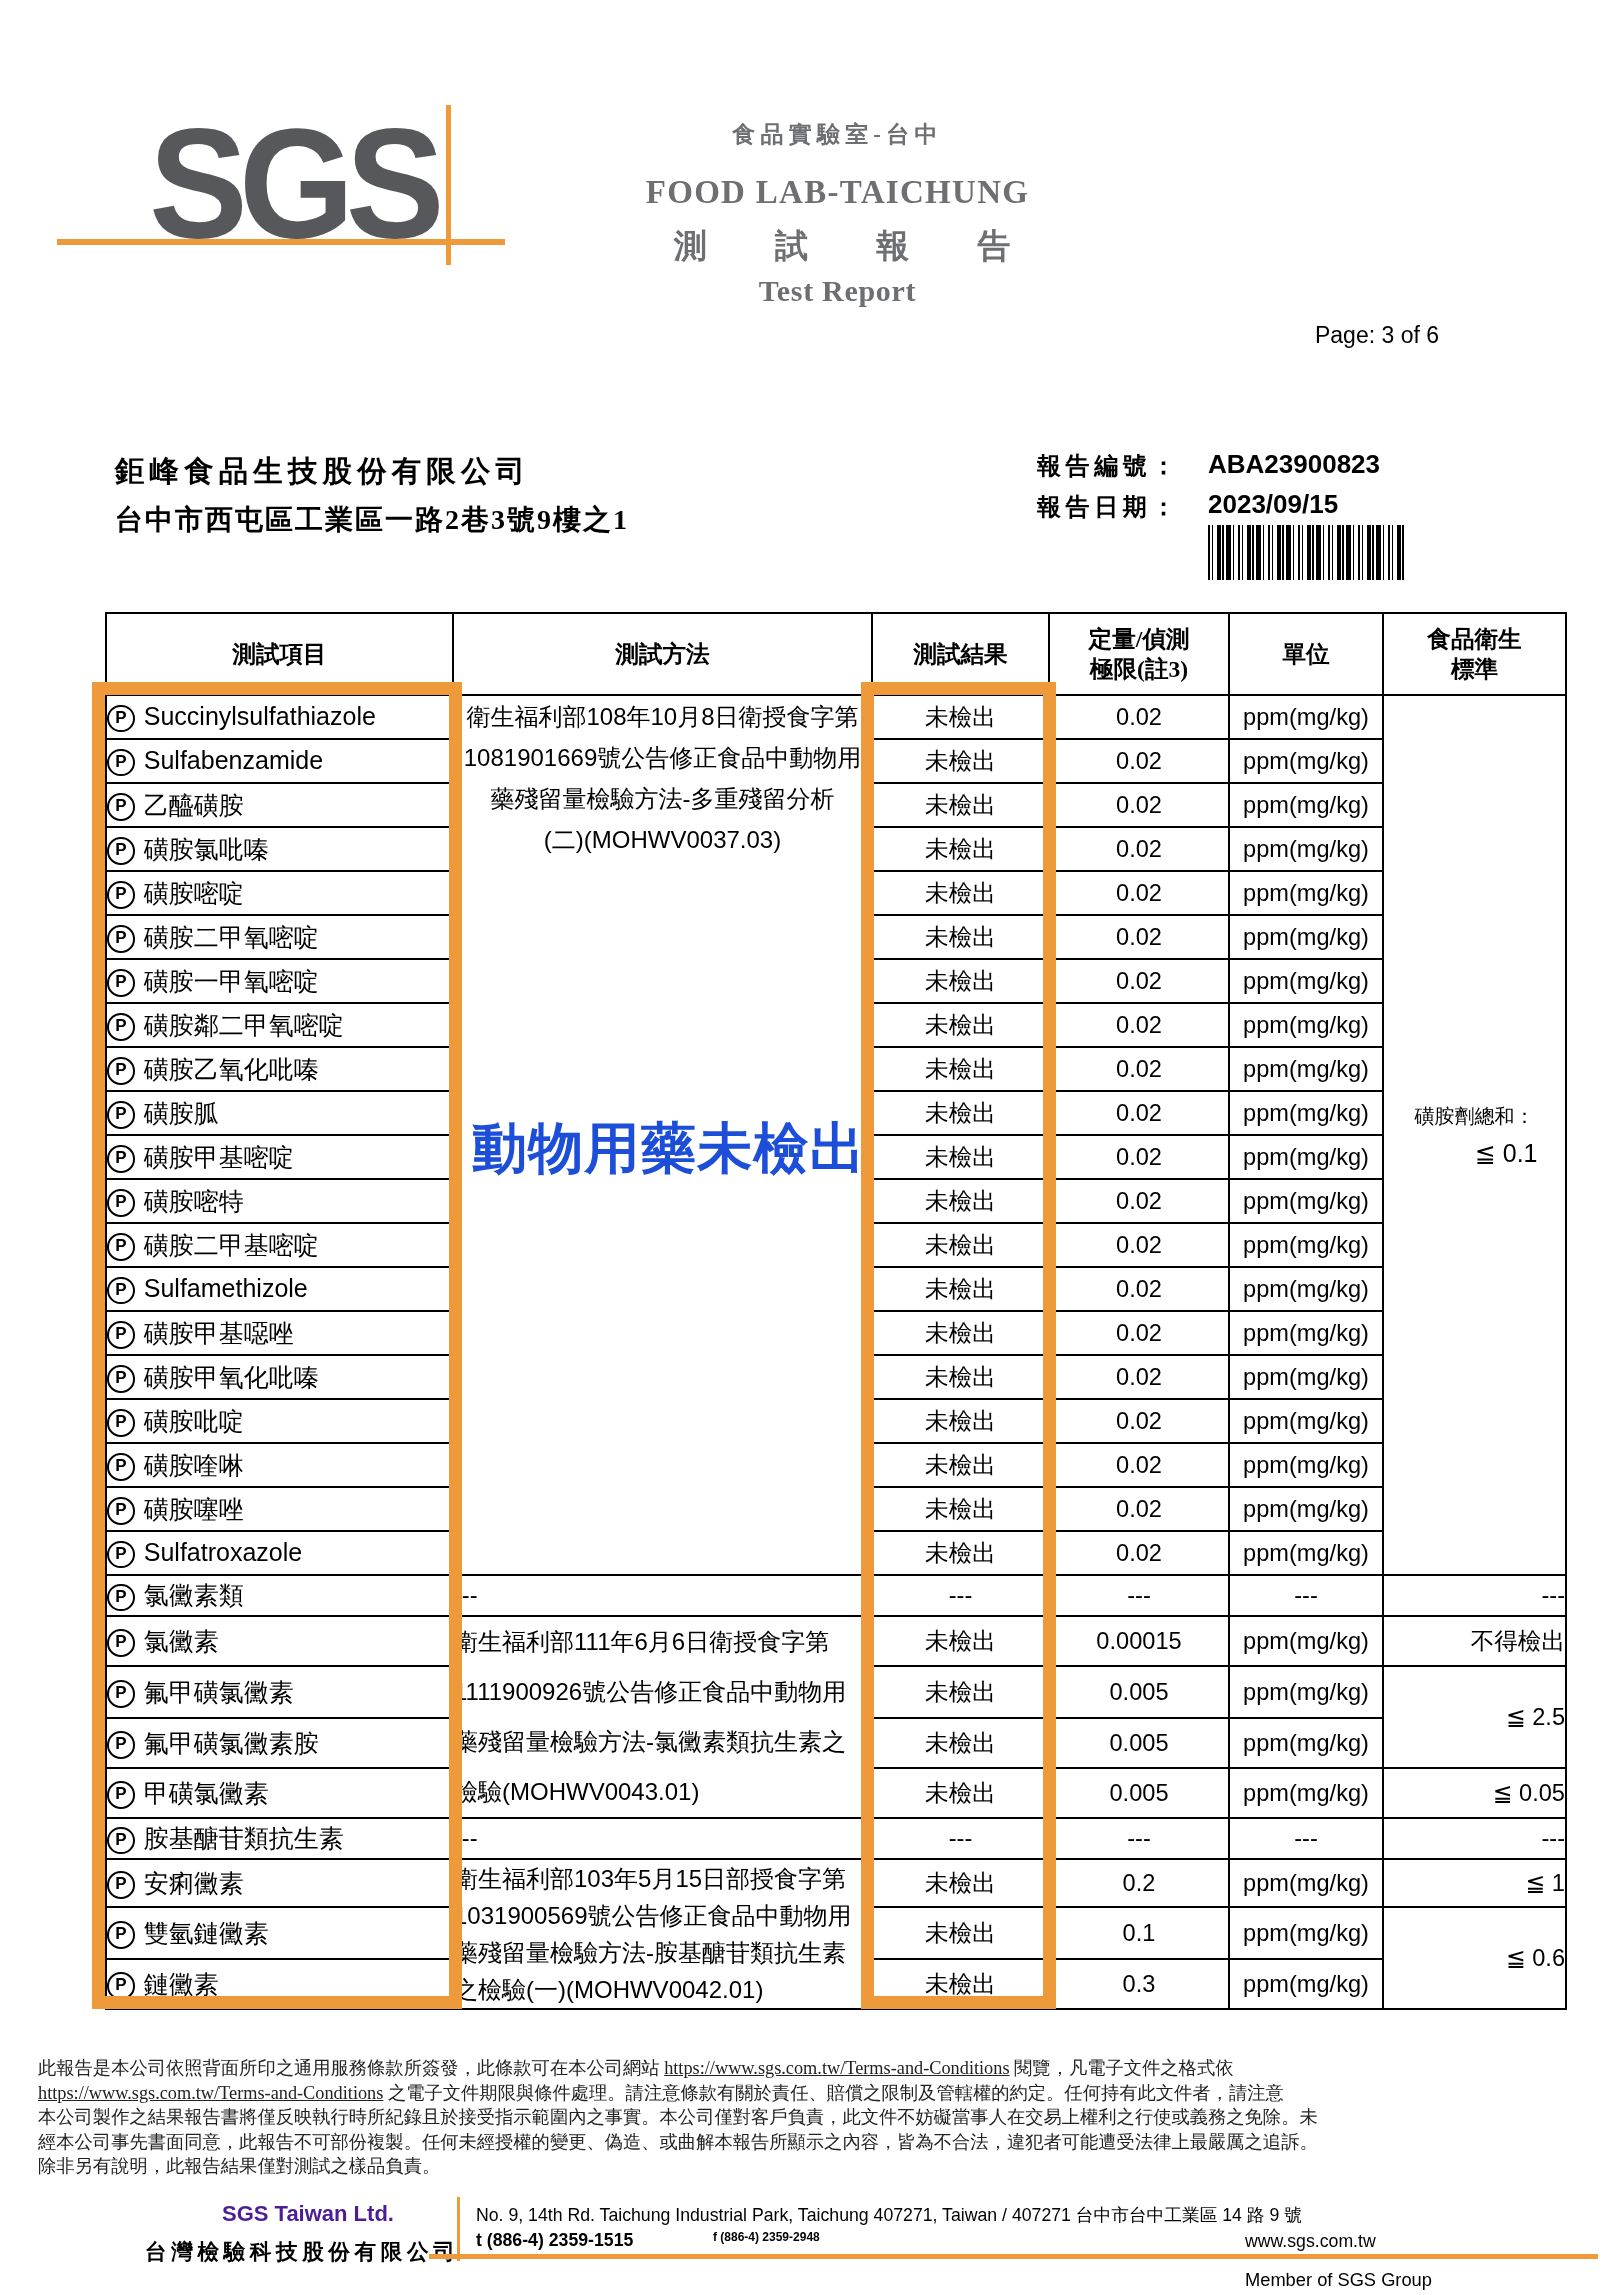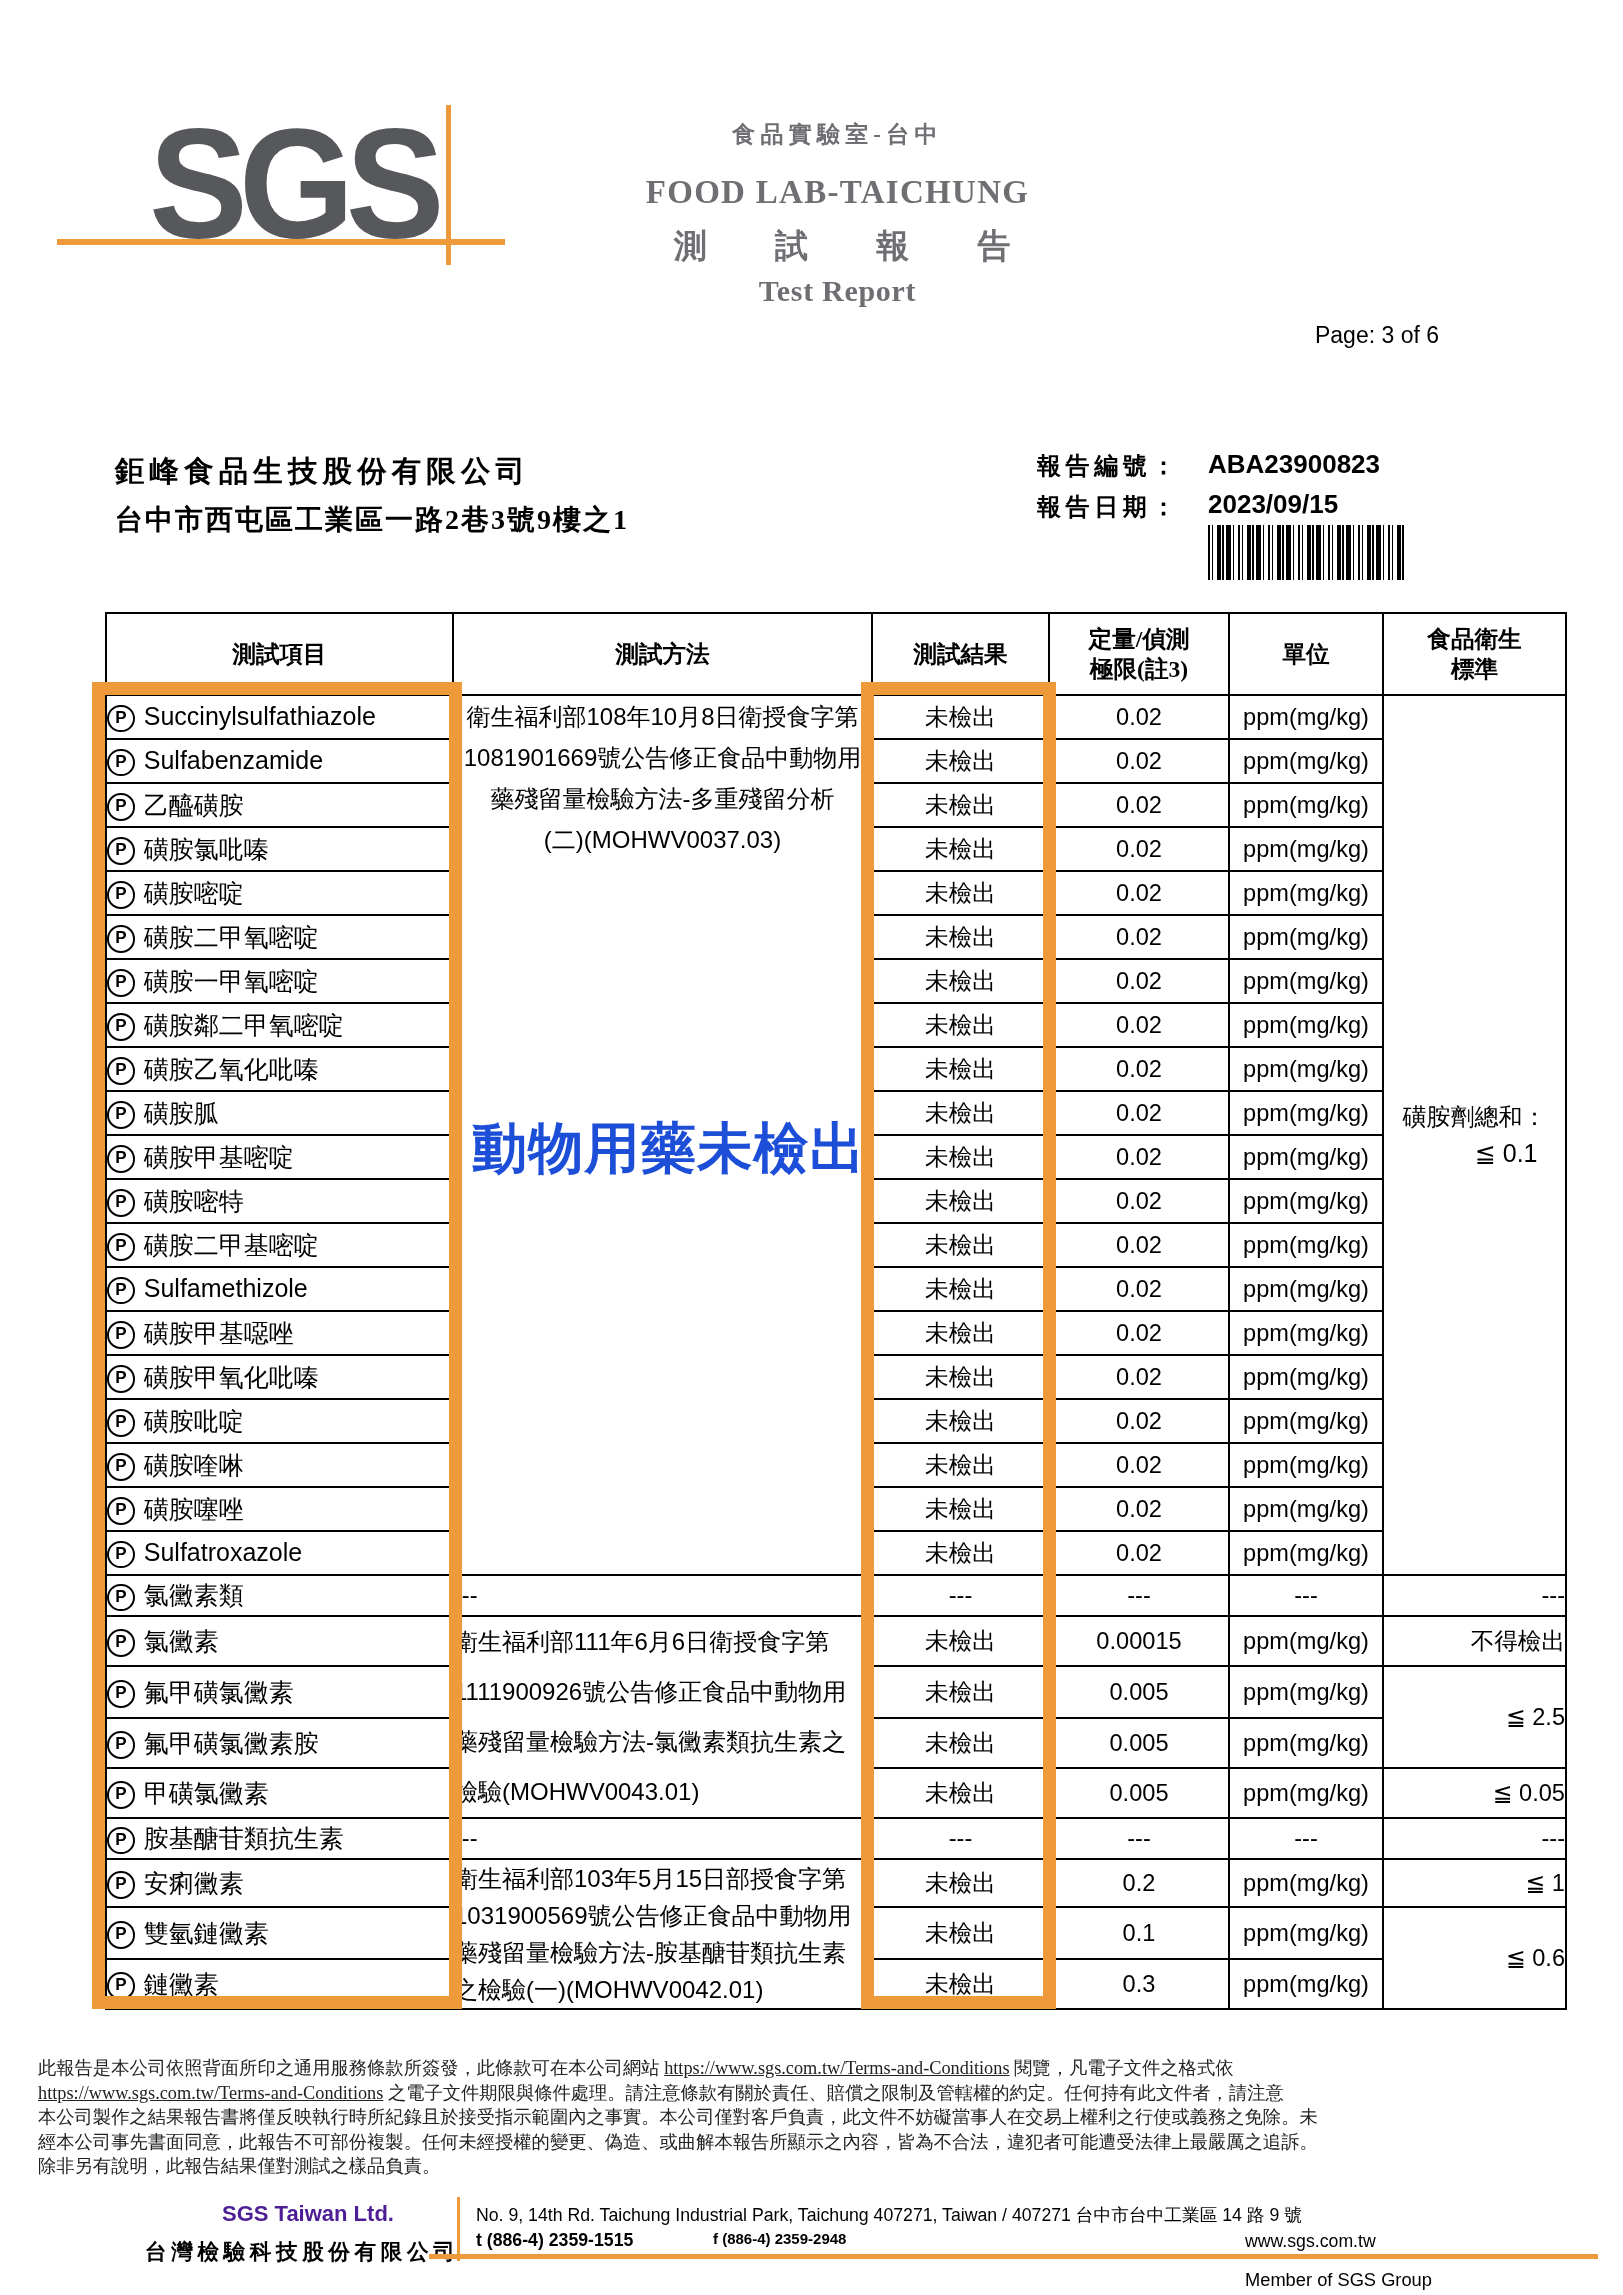--- a/index.html
+++ b/index.html
@@ -56,21 +56,21 @@
   .pmark::before{content:"P";}
   td.c-method{font-size:24px;vertical-align:middle;padding:2.6px 3.9px;white-space:pre-line;}
   td.m1{vertical-align:top;line-height:41px;text-align:center;}
   td.m2{line-height:50px;}
   td.m3{line-height:37px;}
   td.mdash{text-align:left;padding-left:5.2px;font-size:23.6px;}
   td.c-result{font-size:23.6px;text-align:center;vertical-align:middle;}
   td.c-limit{font-size:23.6px;text-align:center;vertical-align:middle;}
   td.c-unit{font-size:23.6px;text-align:center;vertical-align:middle;}
   td.c-std{font-size:23.6px;text-align:right;vertical-align:middle;padding-right:27.5px;}
-  .std1{text-align:center;font-size:24px;line-height:37px;}
+  .std1{text-align:center;font-size:20px;line-height:37px;}
   .std2{text-align:right;padding-right:27.5px;font-size:25px;line-height:37px;}
   tr.rh-a{height:44px;} tr.rh-b{height:41px;} tr.rh-c{height:50px;} tr.rh-d{height:48px;}
 
   
   .oframe{position:absolute;border:13px solid #EE9A3B;background:transparent;}
   .oframe1{left:92px;top:682px;width:344px;height:1301px;}
   .oframe2{left:861px;top:682px;width:169px;height:1301px;}
   .watermark{position:absolute;left:472px;top:1112px;font-size:55px;font-weight:bold;
         color:#1d4ed8;letter-spacing:1.3px;white-space:nowrap;}
 
@@ -81,21 +81,21 @@
   .disclaimer u{text-decoration:underline;}
 
   
   .f-company-en{position:absolute;left:222px;top:2201px;color:#4c1d95;font-weight:bold;
         font-size:22px;font-family:"Liberation Sans",sans-serif;}
   .f-company-zh{position:absolute;left:145px;top:2237px;font-family:"Liberation Serif",serif;
         font-weight:bold;font-size:21.6px;letter-spacing:4.6px;}
   .f-vline{position:absolute;left:457px;top:2197px;width:2.6px;height:64px;background:#EE9A3B;}
   .f-addr{position:absolute;left:476px;top:2203px;font-size:17.7px;}
   .f-tel{position:absolute;left:476px;top:2230px;font-size:17.7px;font-weight:bold;}
-  .f-fax{position:absolute;left:713px;top:2230px;font-size:15px;font-weight:bold;}
+  .f-fax{position:absolute;left:713px;top:2230px;font-size:12px;font-weight:bold;}
   .f-web{position:absolute;left:1245px;top:2231px;font-size:17.7px;}
   .f-hline{position:absolute;left:429px;top:2254px;width:1169px;height:4.6px;background:#EE9A3B;}
   .f-member{position:absolute;left:1245px;top:2269px;font-size:18.3px;}
 </style>
 </head>
 <body>
 
 <div id="page">
 
   <div class="logo-text">SGS</div>

